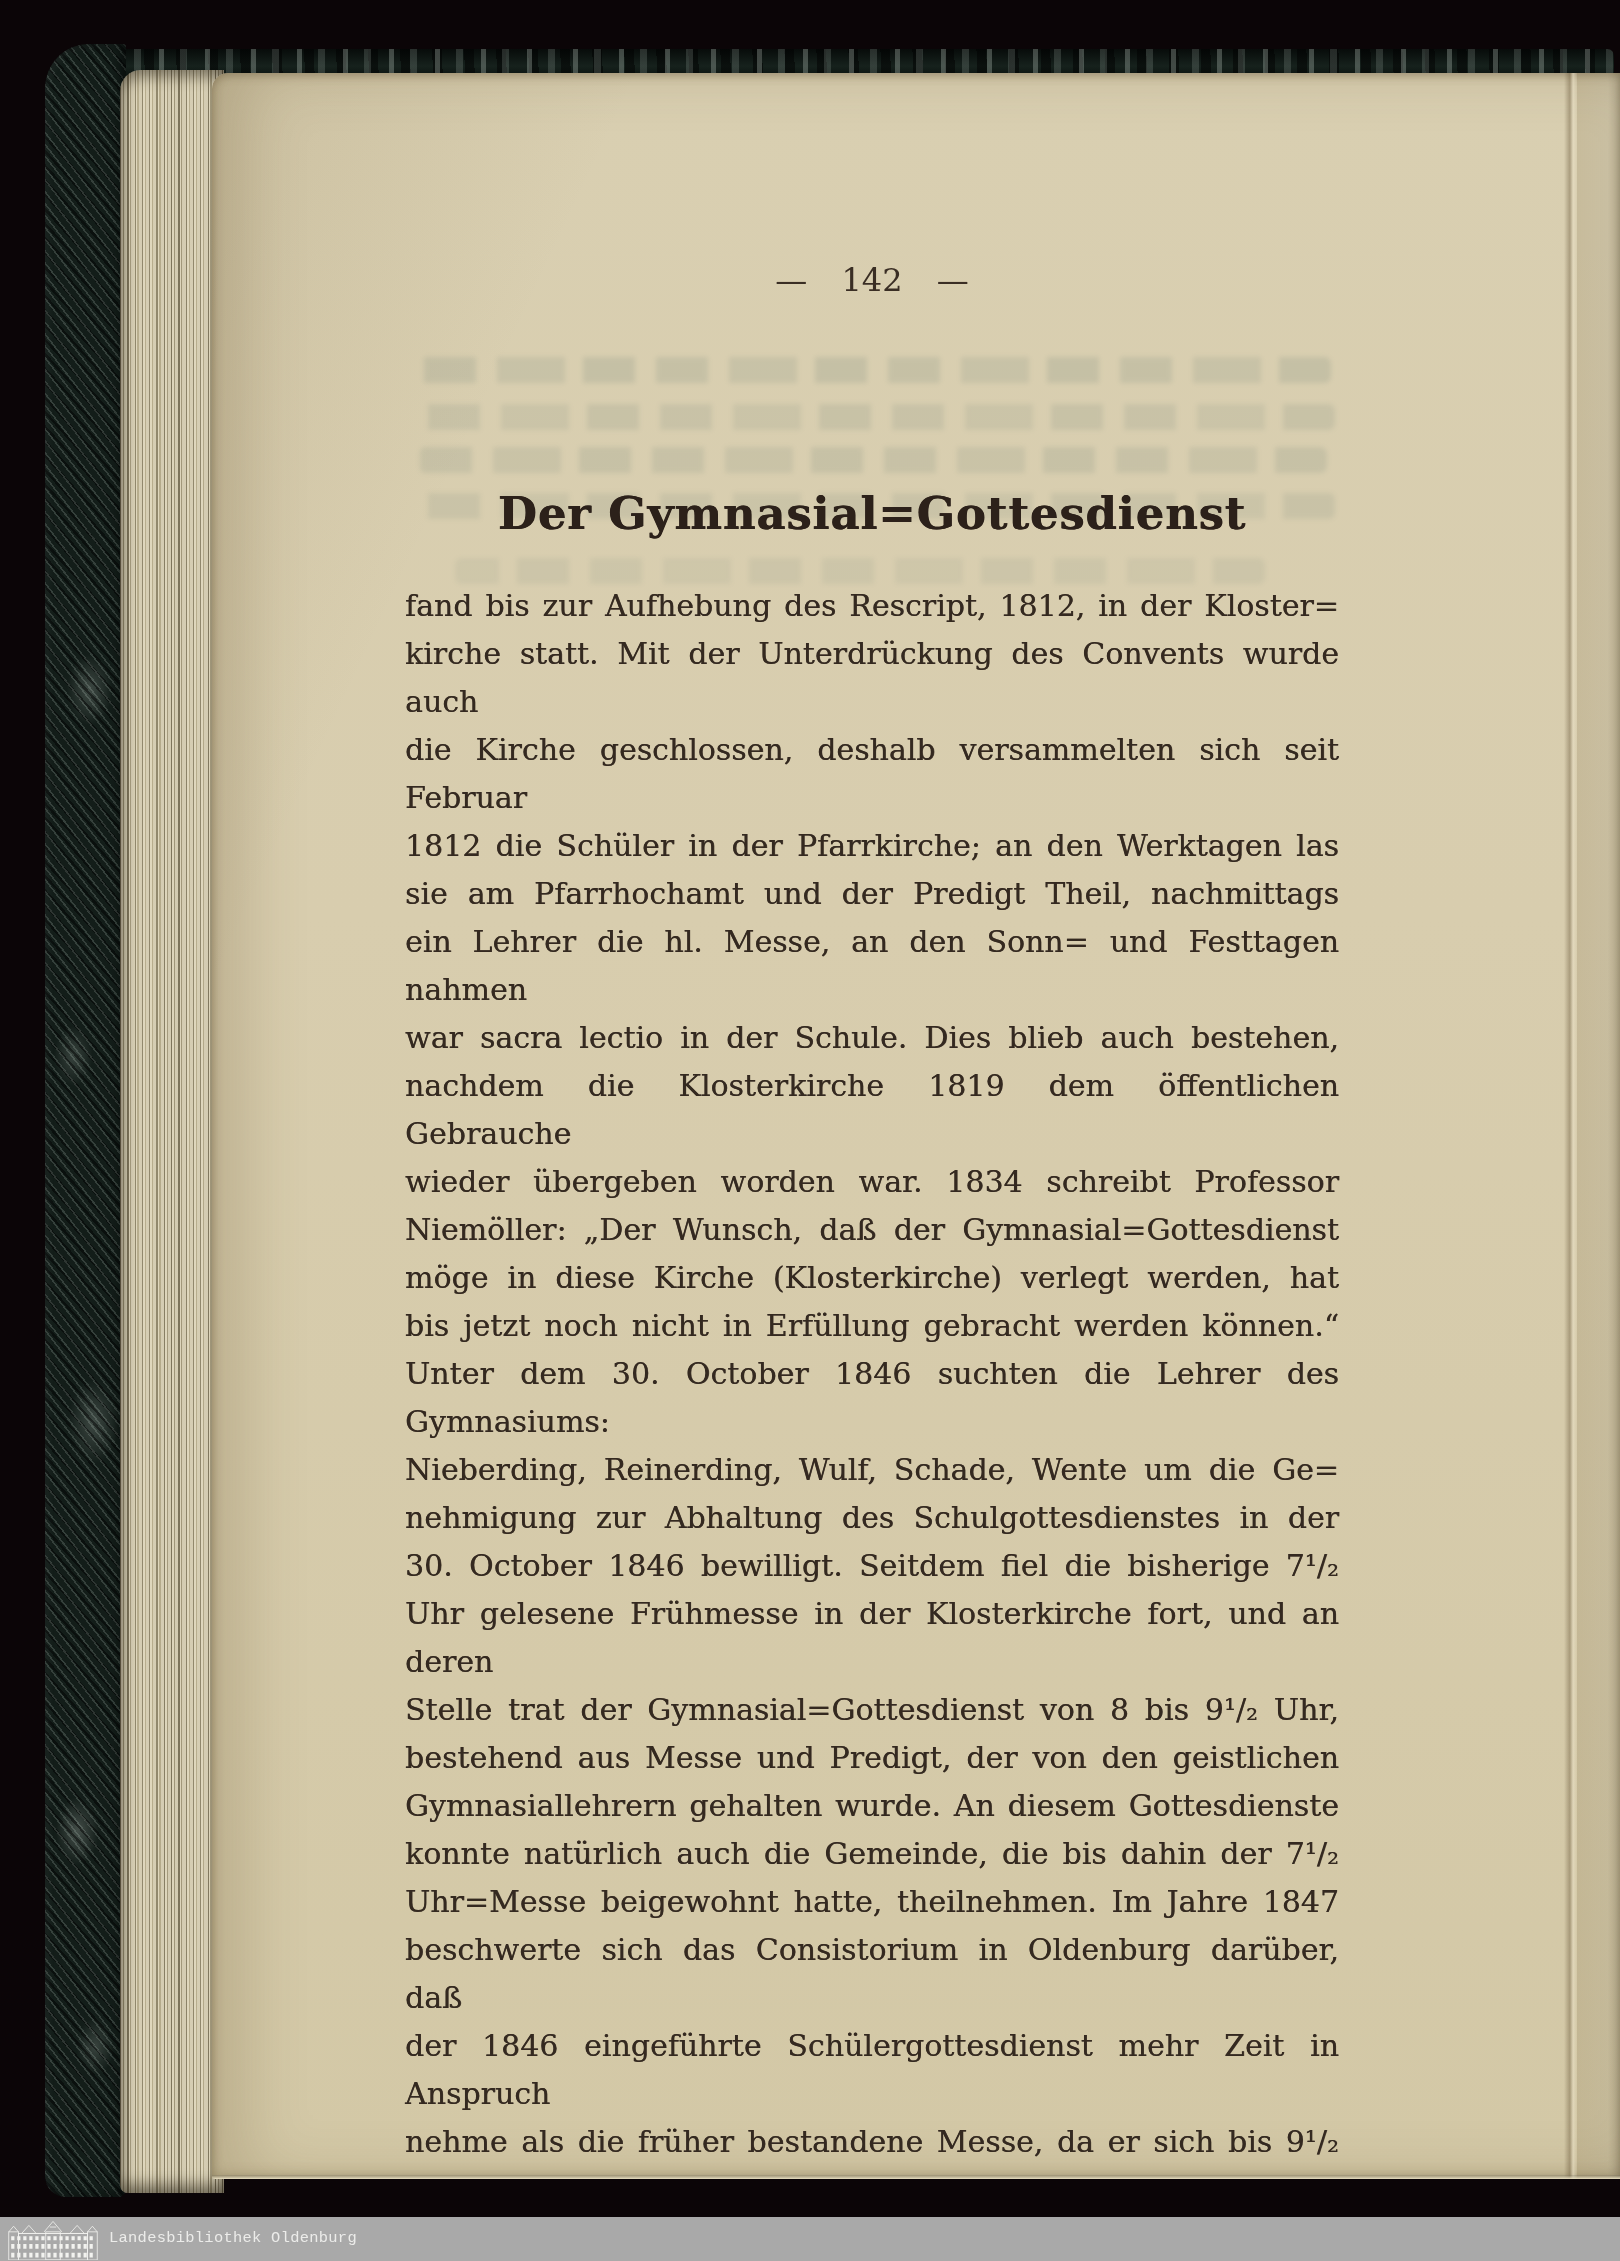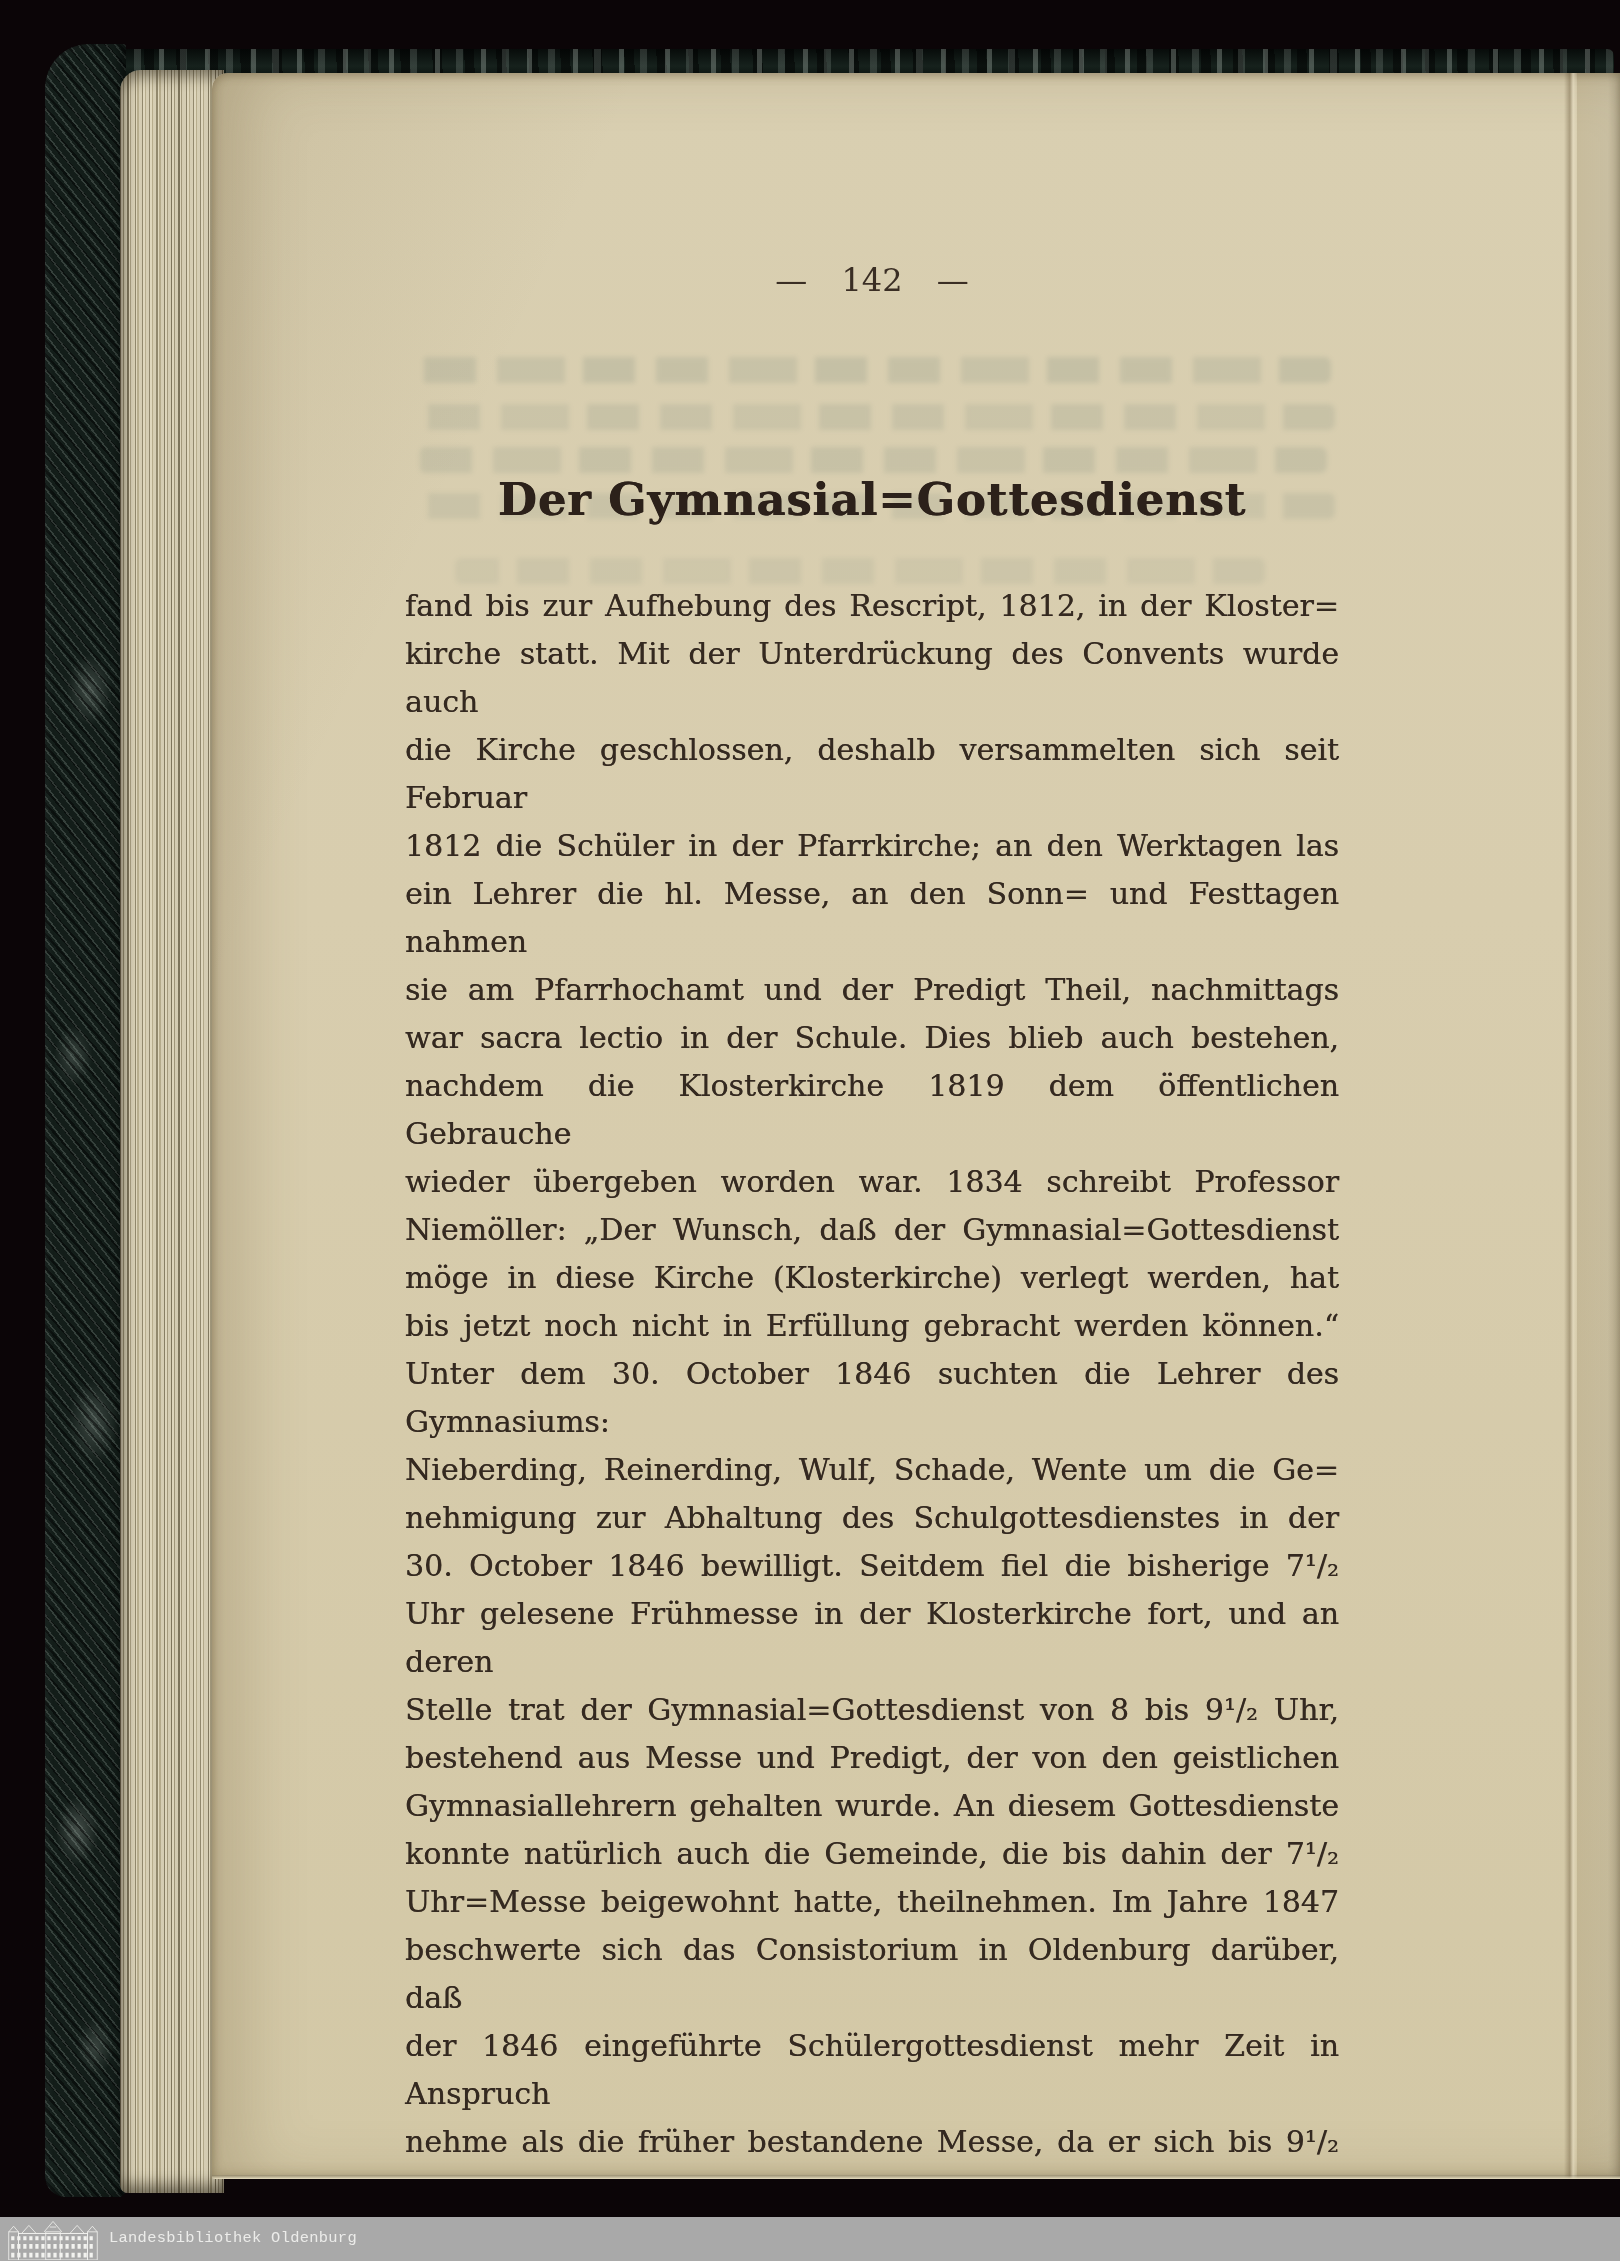--- a/index.html
+++ b/index.html
@@ -80,21 +80,21 @@
       rgba(100,122,112,0.40) 0 52px, rgba(100,122,112,0) 52px 70px,
       rgba(100,122,112,0.34) 70px 138px, rgba(100,122,112,0) 138px 159px,
       rgba(100,122,112,0.38) 159px 211px, rgba(100,122,112,0) 211px 232px);
   }
   
   .page-number{
     position:absolute;left:193px;top:188px;width:934px;
     text-align:center;font-size:32px;color:#3a2e24;word-spacing:24px;
   }
   .heading{
-    position:absolute;left:193px;top:400px;width:934px;
+    position:absolute;left:193px;top:414px;width:934px;
     text-align:center;font-size:45px;font-weight:bold;color:#2c211a;
     letter-spacing:0.8px;
     text-shadow:0.5px 0 0 #2c211a;
   }
   .textblock{
     position:absolute;left:193px;top:509px;width:934px;
     font-size:30px;line-height:48px;color:#342920;
   }
   .textblock .line{
     text-align:justify;
@@ -133,22 +133,22 @@
 
     <div class="page-number">— 142 —</div>
 
     <div class="heading">Der Gymnasial=Gottesdienst</div>
 
     <div class="textblock" id="textblock">
         <div class="line">fand bis zur Aufhebung des Rescript, 1812, in der Kloster=</div>
         <div class="line">kirche statt. Mit der Unterdrückung des Convents wurde auch</div>
         <div class="line">die Kirche geschlossen, deshalb versammelten sich seit Februar</div>
         <div class="line">1812 die Schüler in der Pfarrkirche; an den Werktagen las</div>
+        <div class="line">sie am Pfarrhochamt und der Predigt Theil, nachmittags</div>
         <div class="line">ein Lehrer die hl. Messe, an den Sonn= und Festtagen nahmen</div>
-        <div class="line">sie am Pfarrhochamt und der Predigt Theil, nachmittags</div>
         <div class="line">war sacra lectio in der Schule. Dies blieb auch bestehen,</div>
         <div class="line">nachdem die Klosterkirche 1819 dem öffentlichen Gebrauche</div>
         <div class="line">wieder übergeben worden war. 1834 schreibt Professor</div>
         <div class="line">Niemöller: „Der Wunsch, daß der Gymnasial=Gottesdienst</div>
         <div class="line">möge in diese Kirche (Klosterkirche) verlegt werden, hat</div>
         <div class="line">bis jetzt noch nicht in Erfüllung gebracht werden können.“</div>
         <div class="line">Unter dem 30. October 1846 suchten die Lehrer des Gymnasiums:</div>
         <div class="line">Nieberding, Reinerding, Wulf, Schade, Wente um die Ge=</div>
         <div class="line">nehmigung zur Abhaltung des Schulgottesdienstes in der</div>
         <div class="line">30. October 1846 bewilligt. Seitdem fiel die bisherige 7¹/₂</div>

